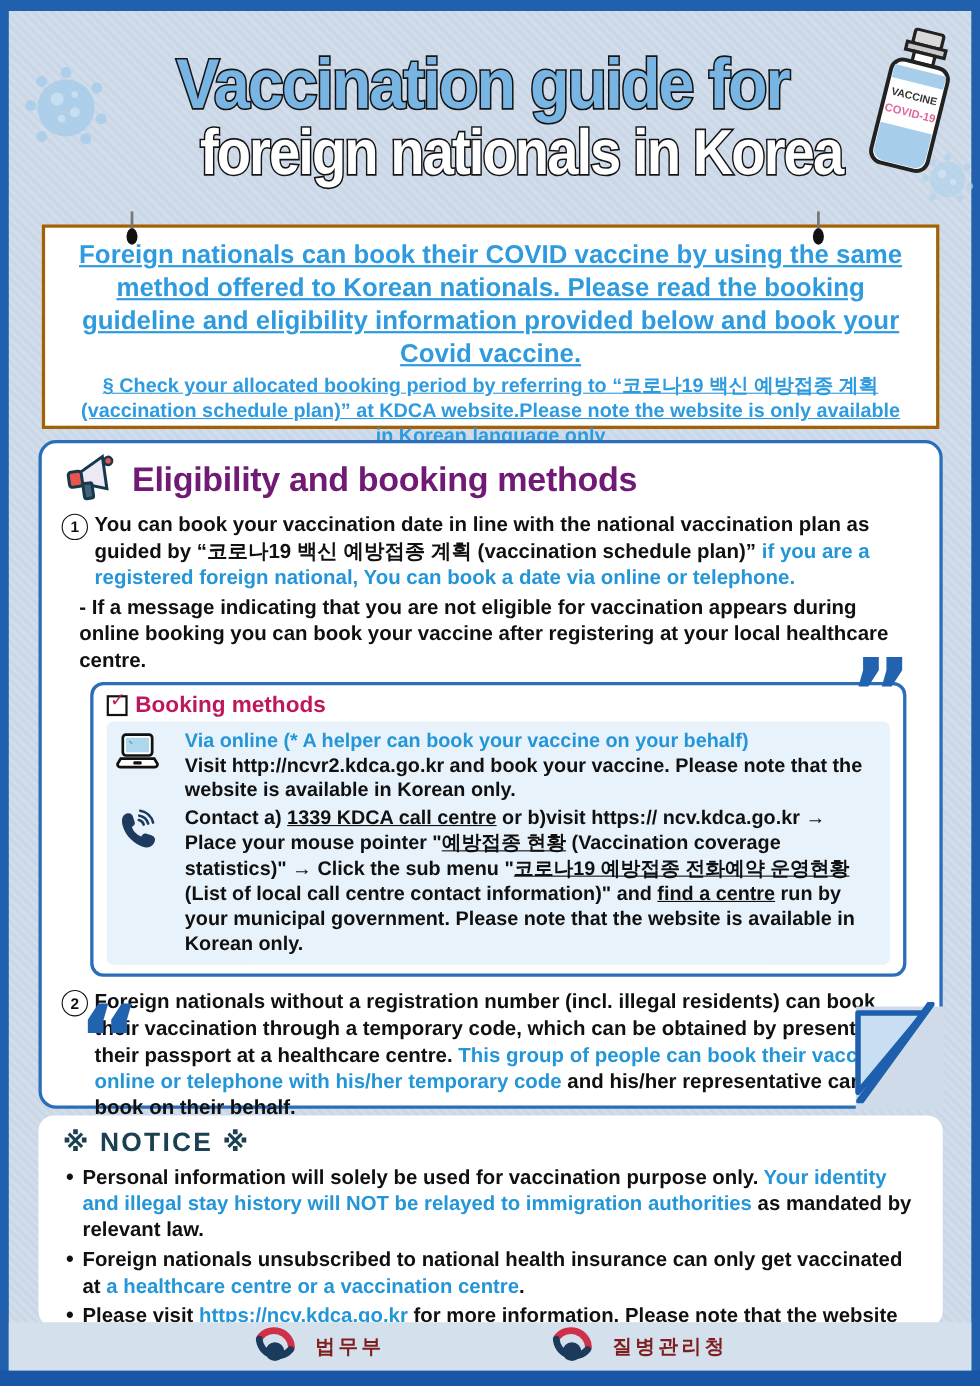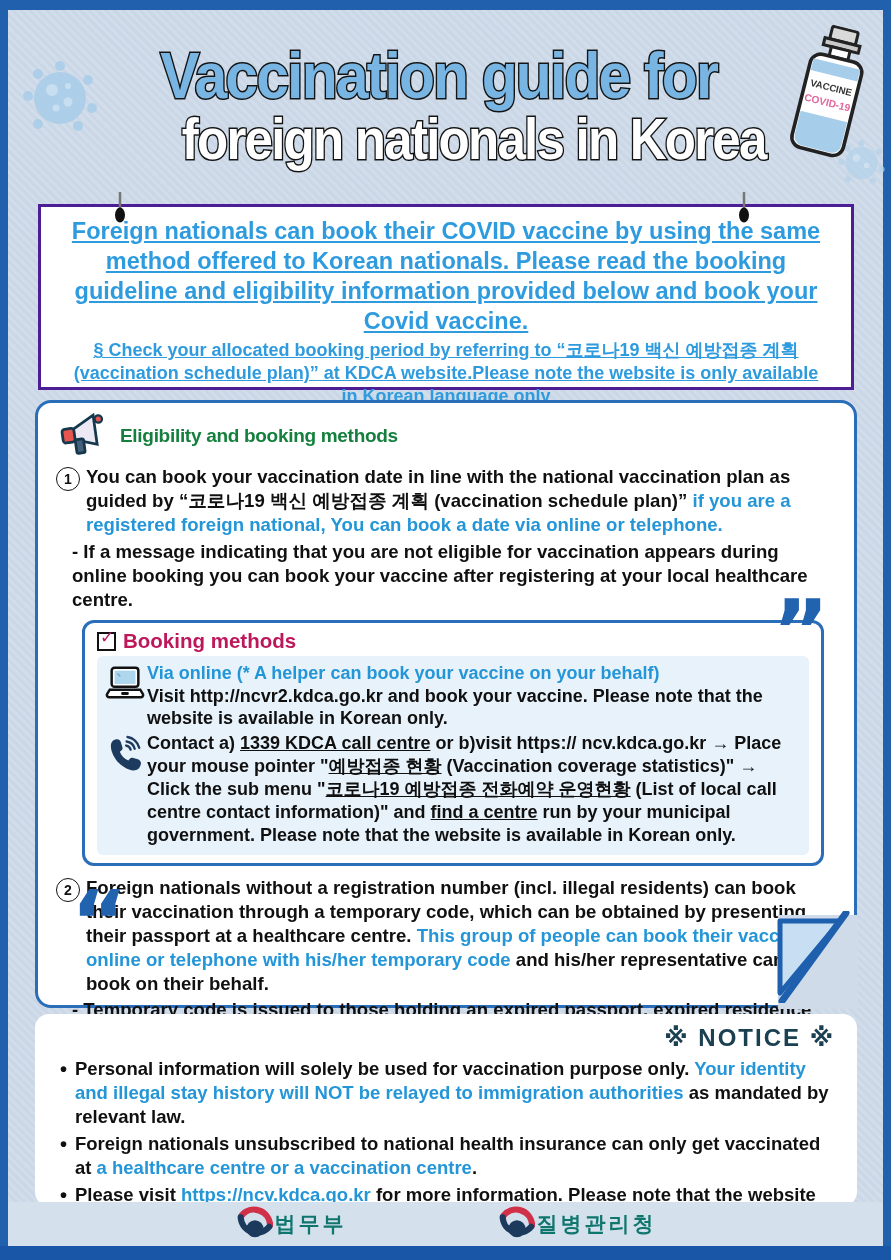--- a/index.html
+++ b/index.html
@@ -19,74 +19,74 @@
       -webkit-text-stroke:3px #141414;paint-order:stroke fill;letter-spacing:-2px;}
   .t1{font-size:64px;color:#79b5e2;transform:scaleX(.92);margin-right:70px;}
   .t2{font-size:58px;color:#ffffff;transform:scaleX(.88);margin-top:2px;}
 
   .vial{position:absolute;left:794px;top:26px;transform:rotate(14deg);}
   .virus1{position:absolute;left:16px;top:58px;opacity:.85;}
   .virus2{position:absolute;left:834px;top:138px;opacity:.7;}
 
   
   .intro{position:absolute;left:38px;top:204px;width:816px;height:186px;background:#fff;
-      border:3px solid #4c1d95;box-sizing:border-box;text-align:center;padding:9px 26px 4px;}
+      border:3px solid #a16207;box-sizing:border-box;text-align:center;padding:9px 26px 4px;}
   .imain{margin:0;font-size:23.5px;line-height:1.28;font-weight:700;color:#2f9bdf;text-decoration:underline;}
   .isub{margin:3px 0 0;font-size:18px;line-height:1.27;font-weight:700;color:#2f9bdf;text-decoration:underline;}
   .pin{position:absolute;top:-15px;}
   .pin.l{left:72px}.pin.r{right:100px}
 
   
   .ebox{position:absolute;left:35px;top:400px;width:822px;height:608px;background:#fff;
       border:3.5px solid #2a6db8;border-radius:16px;box-sizing:border-box;
       padding:10px 16px 6px 18px;font-size:18.6px;color:#101010;}
   .ehead{display:flex;align-items:center;margin:0 0 6px 2px;}
-  .ehead h2{margin:0 0 0 12px;font-size:19px;color:#15803d;letter-spacing:-.3px;}
+  .ehead h2{margin:0 0 0 12px;font-size:31px;color:#701a75;letter-spacing:-.3px;}
   .item{display:flex;margin:2px 0 1px;}
   .num{flex:0 0 auto;width:22px;height:22px;border:1.8px solid #111;border-radius:50%;
       display:flex;align-items:center;justify-content:center;font-size:14px;font-weight:700;margin:2px 6px 0 0;}
   .item p{margin:0;line-height:1.3;font-weight:600;}
   .blue{color:#2496d8;}
   .kr{font-weight:800;}
   .u{text-decoration:underline;}
   .dash{margin:2px 0 3px 16px;line-height:1.3;font-weight:700;}
 
   
   .bbox{position:relative;margin:8px 14px 10px 26px;border:3px solid #2a6db8;border-radius:12px;
       padding:6px 12px 8px;font-size:18px;}
   .qmark{position:absolute;font-size:86px;line-height:0;color:#2263b0;font-weight:700;font-family:"DejaVu Sans",sans-serif;}
   .qmark.tr{top:8px;right:-8px;}
   .qmark.bl{bottom:-20px;left:-14px;transform:rotate(180deg);}
   .bhead{display:flex;align-items:center;font-size:20.5px;font-weight:800;color:#be185d;}
   .chk{width:15px;height:15px;border:2.5px solid #111;margin-right:7px;position:relative;}
   .chk::after{content:"\2713";position:absolute;left:1px;top:-7px;font-size:17px;font-weight:700;}
   .panel{background:#e8f2fb;border-radius:6px;padding:4px 8px 6px;margin-top:3px;}
-  .mrow{display:flex;margin:2px 0;}
+  .mrow{display:flex;margin:2px 0;gap:21px;}
   .micon{flex:0 0 42px;padding-top:3px;}
   .mtitle{margin:0;color:#2496d8;font-weight:700;line-height:1.25;}
   .mbody{margin:0;font-weight:600;line-height:1.27;}
 
   
   .cut{position:absolute;right:-4px;bottom:-4px;width:80px;height:94px;background:#cfdbe9;}
   .fold{position:absolute;right:2px;bottom:2px;}
 
   
   .notice{position:absolute;left:35px;top:1014px;width:822px;height:192px;background:#fff;
       border-radius:14px;box-sizing:border-box;padding:10px 22px;color:#101010;}
-  .notice h2{margin:0 0 5px;font-size:24px;color:#1a4052;letter-spacing:2px;text-align:right;}
+  .notice h2{margin:0 0 5px;font-size:24px;color:#1a4052;letter-spacing:2px;}
   .notice ul{list-style:none;margin:0;padding:0;}
   .notice li{position:relative;padding-left:18px;font-size:18.5px;font-weight:600;line-height:1.3;margin-bottom:3px;}
   .notice li::before{content:"\2022";position:absolute;left:3px;top:-1px;font-size:20px;}
   .nsub{margin-left:8px;}
 
   
   .footer{position:absolute;left:8px;top:1202px;width:875px;height:44px;background:#d4e0ec;
       display:flex;align-items:center;justify-content:center;gap:150px;}
   .gov{display:flex;align-items:center;}
-  .gov span{margin-left:2px;font-size:21px;font-weight:700;color:#0f766e;letter-spacing:3px;}
+  .gov span{margin-left:19px;font-size:18px;font-weight:700;color:#7f1d1d;letter-spacing:3px;}
 </style>
 </head>
 <body>
 
 <div class="page">
 
   <div class="frame-top"></div>
   <div class="frame-left"></div>
   <div class="frame-right"></div>
 

